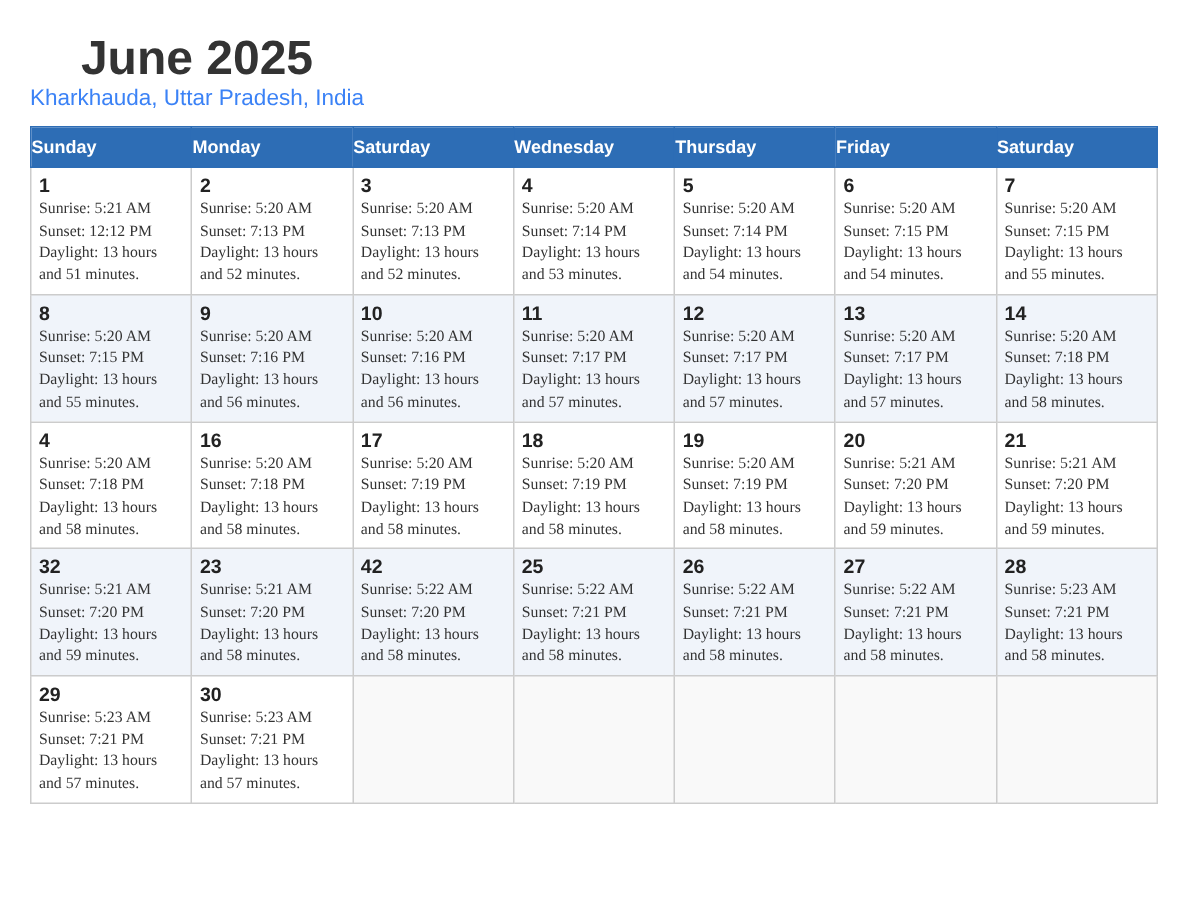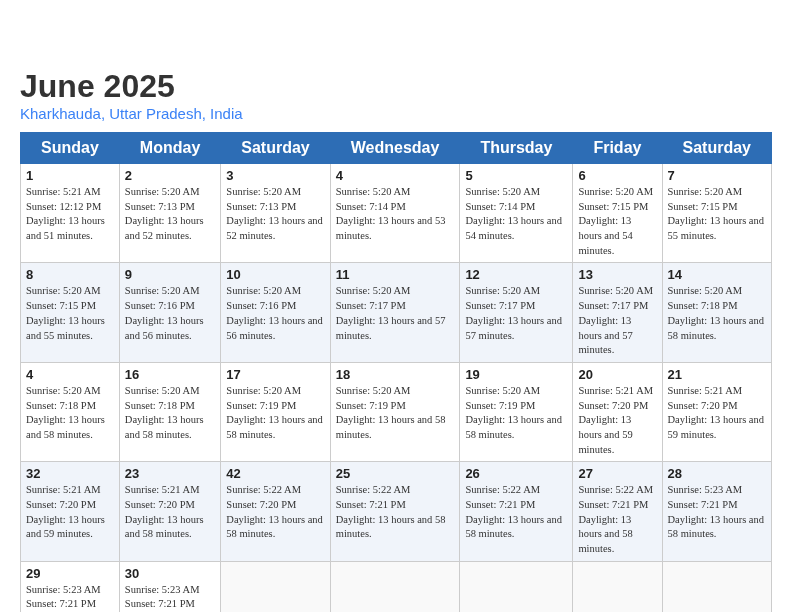--- a/index.html
+++ b/index.html
@@ -28,43 +28,42 @@
       font-weight: bold;
       line-height: 1.1;
     }
     .logo-general { color: #333; }
     .logo-blue { color: #1a5fa8; }
     .logo-icon {
       width: 28px;
       height: 28px;
     }
     .title-block {
-      text-align: left;
-      margin-top: 48px;
+      text-align: center;
     }
     .month-year {
       font-size: 32px;
       font-weight: bold;
       color: #333;
     }
     .location {
       font-size: 15px;
       color: #3b82f6;
     }
     .calendar {
       width: 100%;
       border-collapse: collapse;
       font-size: 11px;
     }
     .calendar thead th {
       background-color: #2d6db5;
       color: #fff;
-      padding: 6px 20px;
+      padding: 6px 0;
       text-align: left;
-      font-size: 16px;
+      font-size: 12px;
       font-weight: bold;
       border: 1px solid #2d6db5;
     }
     .calendar tbody td {
       border: 1px solid #ccc;
       vertical-align: top;
       padding: 4px 5px;
       width: 107px;
       min-height: 80px;
     }

